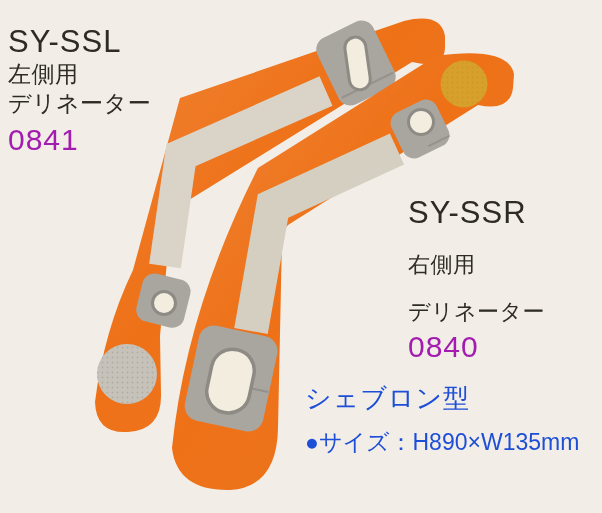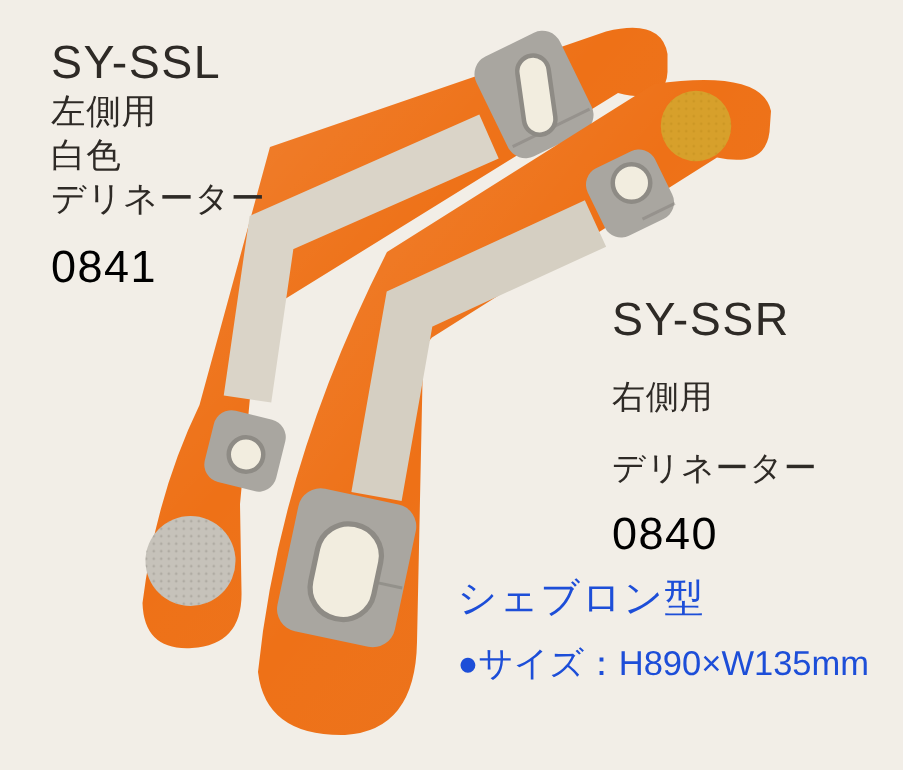--- a/index.html
+++ b/index.html
@@ -5,26 +5,26 @@
   html,body{margin:0;padding:0;}
   .stage{
     position:relative;
     width:602px;height:513px;
     background:#F2EEE7;
     overflow:hidden;
     font-family:"Liberation Sans","DejaVu Sans",sans-serif;
   }
   .art{position:absolute;left:0;top:0;}
   .label-block{position:absolute;color:#2E2A26;}
-  .label-left{left:34px;top:24px;}
+  .label-left{left:8px;top:24px;}
   .label-right{left:408px;top:195px;}
   .model{font-size:31px;line-height:36px;letter-spacing:1px;font-weight:500;}
   .desc-line{font-size:23px;line-height:29px;letter-spacing:0.5px;}
   .label-right .desc-line{font-size:22px;line-height:27px;margin-top:20px;}
-  .code{font-size:30px;line-height:34px;letter-spacing:1px;color:#000000;margin-top:15px;}
+  .code{font-size:30px;line-height:34px;letter-spacing:1px;color:#a21caf;margin-top:5px;}
   .caption{position:absolute;left:305px;top:382px;color:#1d4ed8;}
   .caption-shape{font-size:26px;line-height:33px;letter-spacing:1px;}
   .caption-size{font-size:23px;line-height:30px;letter-spacing:0px;font-weight:500;margin-top:12px;}
 </style>
 </head>
 <body>
 
 <div class="stage">
 
   <svg class="art" width="602" height="513" viewBox="0 0 602 513">
@@ -106,21 +106,20 @@
           <line x1="252" y1="384" x2="270" y2="384" stroke="#7E7B76" stroke-opacity="0.5" stroke-width="2"></line>
         </g>
         <rect x="209" y="349" width="43" height="64" rx="21" transform="rotate(12 230 381)" stroke="#8E8B85" stroke-width="3.5" fill="#F2EDDF"></rect>
       </g>
     </g>
   </svg>
 
   <div class="label-block label-left">
     <div class="model">SY-SSL</div>
     <div class="desc-line">左側用</div>
-    <div class="desc-line">白色</div>
     <div class="desc-line">デリネーター</div>
     <div class="code">0841</div>
   </div>
 
   <div class="label-block label-right">
     <div class="model">SY-SSR</div>
     <div class="desc-line">右側用</div>
     <div class="desc-line">デリネーター</div>
     <div class="code">0840</div>
   </div>

